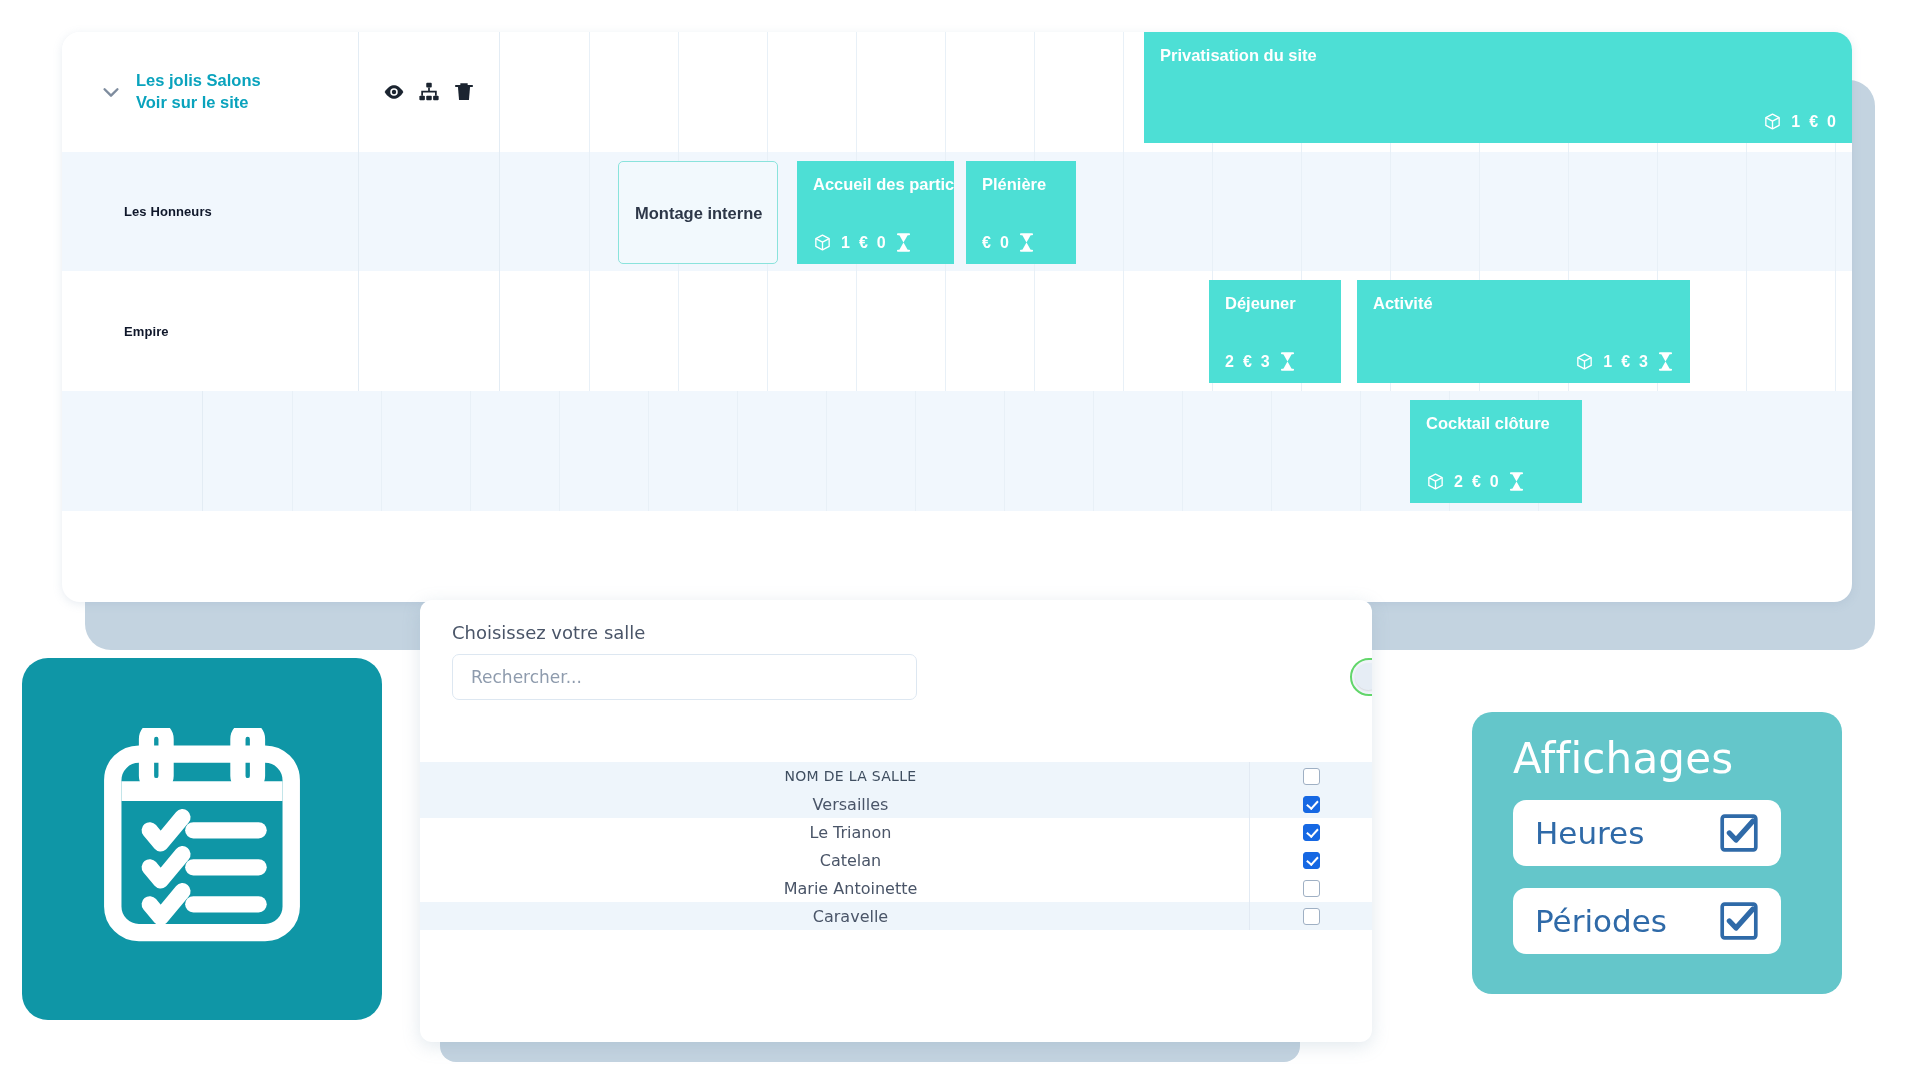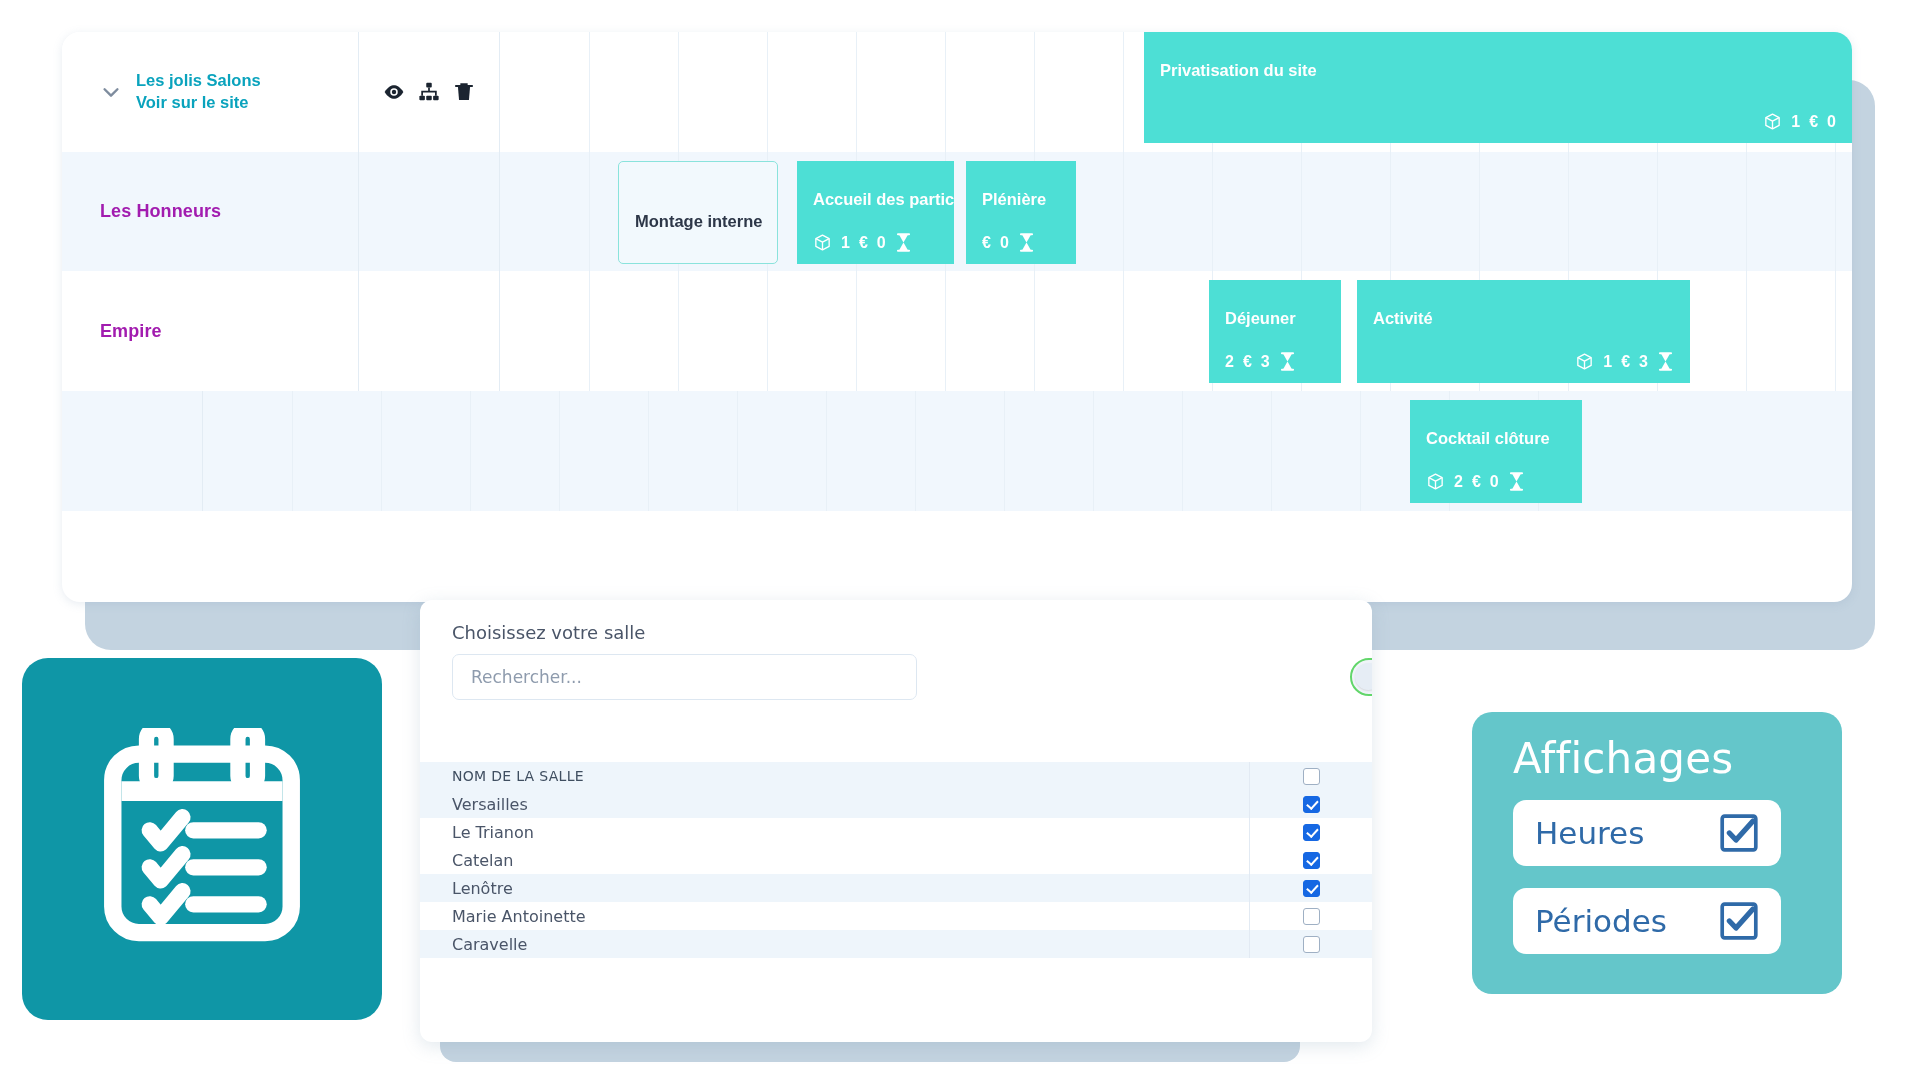--- a/index.html
+++ b/index.html
@@ -28,37 +28,37 @@
     box-sizing:border-box;padding-left:38px;
     border-right:1px solid #e3ecf4;
   }
   .p-actions{
     width:140px;min-width:140px;display:flex;align-items:center;
     justify-content:center;gap:13px;
     border-right:1px solid #e3ecf4;
   }
   .p-track{flex:1;position:relative;}
 
-  .room-label{font-size:18px;font-weight:700;color:#a21caf;letter-spacing:.1px;}
+  .room-label{font-size:13px;font-weight:700;color:#0f172a;letter-spacing:.1px;margin-left:24px;}
   .grp-label{display:flex;align-items:center;gap:14px;}
   .chev{width:22px;height:22px;flex:0 0 22px;}
   .grp-txt{line-height:1.32;}
   .grp-txt .l1{font-size:16.5px;font-weight:700;color:#0aa3bd;}
   .grp-txt .l2{font-size:16.5px;font-weight:700;color:#0aa3bd;}
 
   .icon-btn{width:22px;height:22px;display:block;}
 
   
   .gridline{position:absolute;top:0;bottom:0;width:1px;background:#e8f0f7;}
 
   
   .bar{
     position:absolute;box-sizing:border-box;
     display:flex;flex-direction:column;justify-content:space-between;
-    padding:29px 16px 12px 16px;overflow:hidden;
+    padding:14px 16px 12px 16px;overflow:hidden;
   }
   .bar.filled{background:#4ddfd5;}
   .bar.outline{background:#f2f9fd;border:1.6px solid #8ae3dc;border-radius:5px;}
   .bar .btitle{
     font-size:16.5px;font-weight:700;color:#ffffff;white-space:nowrap;
     line-height:1.1;
   }
   .bar.outline .btitle{color:#2d3748;text-align:center;}
   .bar .bmeta{
     display:flex;align-items:center;gap:9px;justify-content:flex-end;
@@ -93,21 +93,21 @@
   .toggle{
     width:58px;height:38px;border-radius:19px;border:2.5px solid #62d66a;
     background:#f0f4f9;box-sizing:border-box;position:relative;
   }
   .toggle .knob{
     position:absolute;left:3px;top:3px;width:27px;height:27px;border-radius:50%;
     background:#e6edf5;box-shadow:0 1px 2px rgba(0,0,0,.12);
   }
 
   .dlg-table{position:absolute;left:0;top:162px;width:952px;}
-  .trow{display:flex;align-items:center;height:28px;}
+  .trow{display:flex;align-items:center;height:28px;text-align:center;}
   .trow.odd{background:#eef5fb;}
   .trow.even{background:#ffffff;}
   .trow .tname{
     flex:1;padding-left:32px;font-size:16px;color:#4a5568;
     font-family:"DejaVu Sans",sans-serif;
   }
   .trow.header .tname{font-size:14px;color:#3f4e60;letter-spacing:.3px;}
   .trow .tchk{
     width:122px;display:flex;align-items:center;justify-content:center;
     border-left:1px solid #e2eaf3;align-self:stretch;
@@ -405,26 +405,20 @@
           <div class="tchk">
             <span class="cbox on"></span>
           </div>
         </div>
         <div class="trow even">
           <div class="tname">Catelan</div>
           <div class="tchk">
             <span class="cbox on"></span>
           </div>
         </div>
-        <div class="trow odd">
-          <div class="tname">Lenôtre</div>
-          <div class="tchk">
-            <span class="cbox on"></span>
-          </div>
-        </div>
         <div class="trow even">
           <div class="tname">Marie Antoinette</div>
           <div class="tchk">
             <span class="cbox"></span>
           </div>
         </div>
         <div class="trow odd">
           <div class="tname">Caravelle</div>
           <div class="tchk">
             <span class="cbox"></span>

